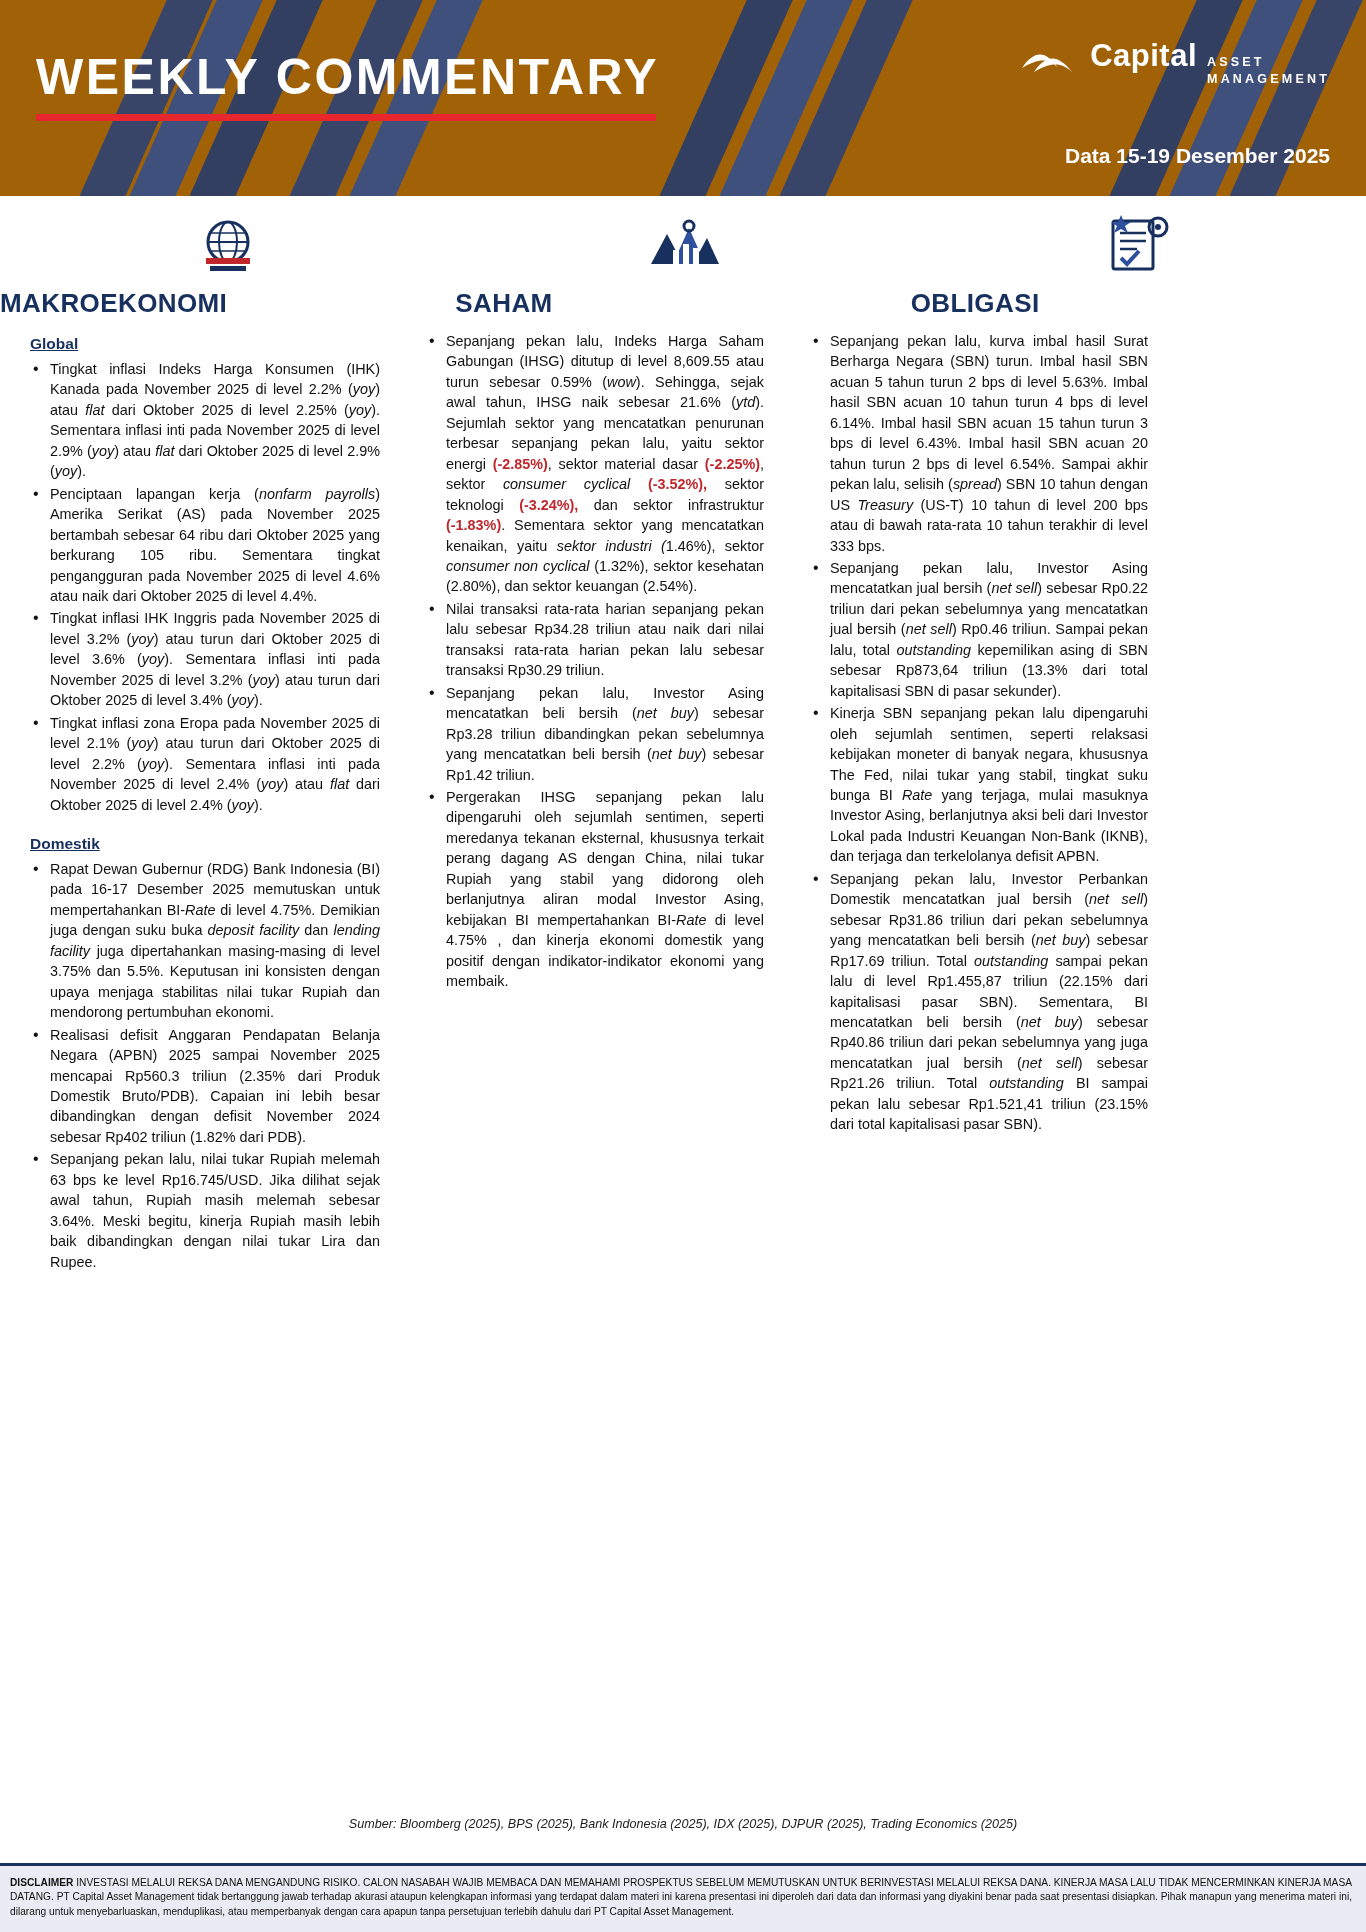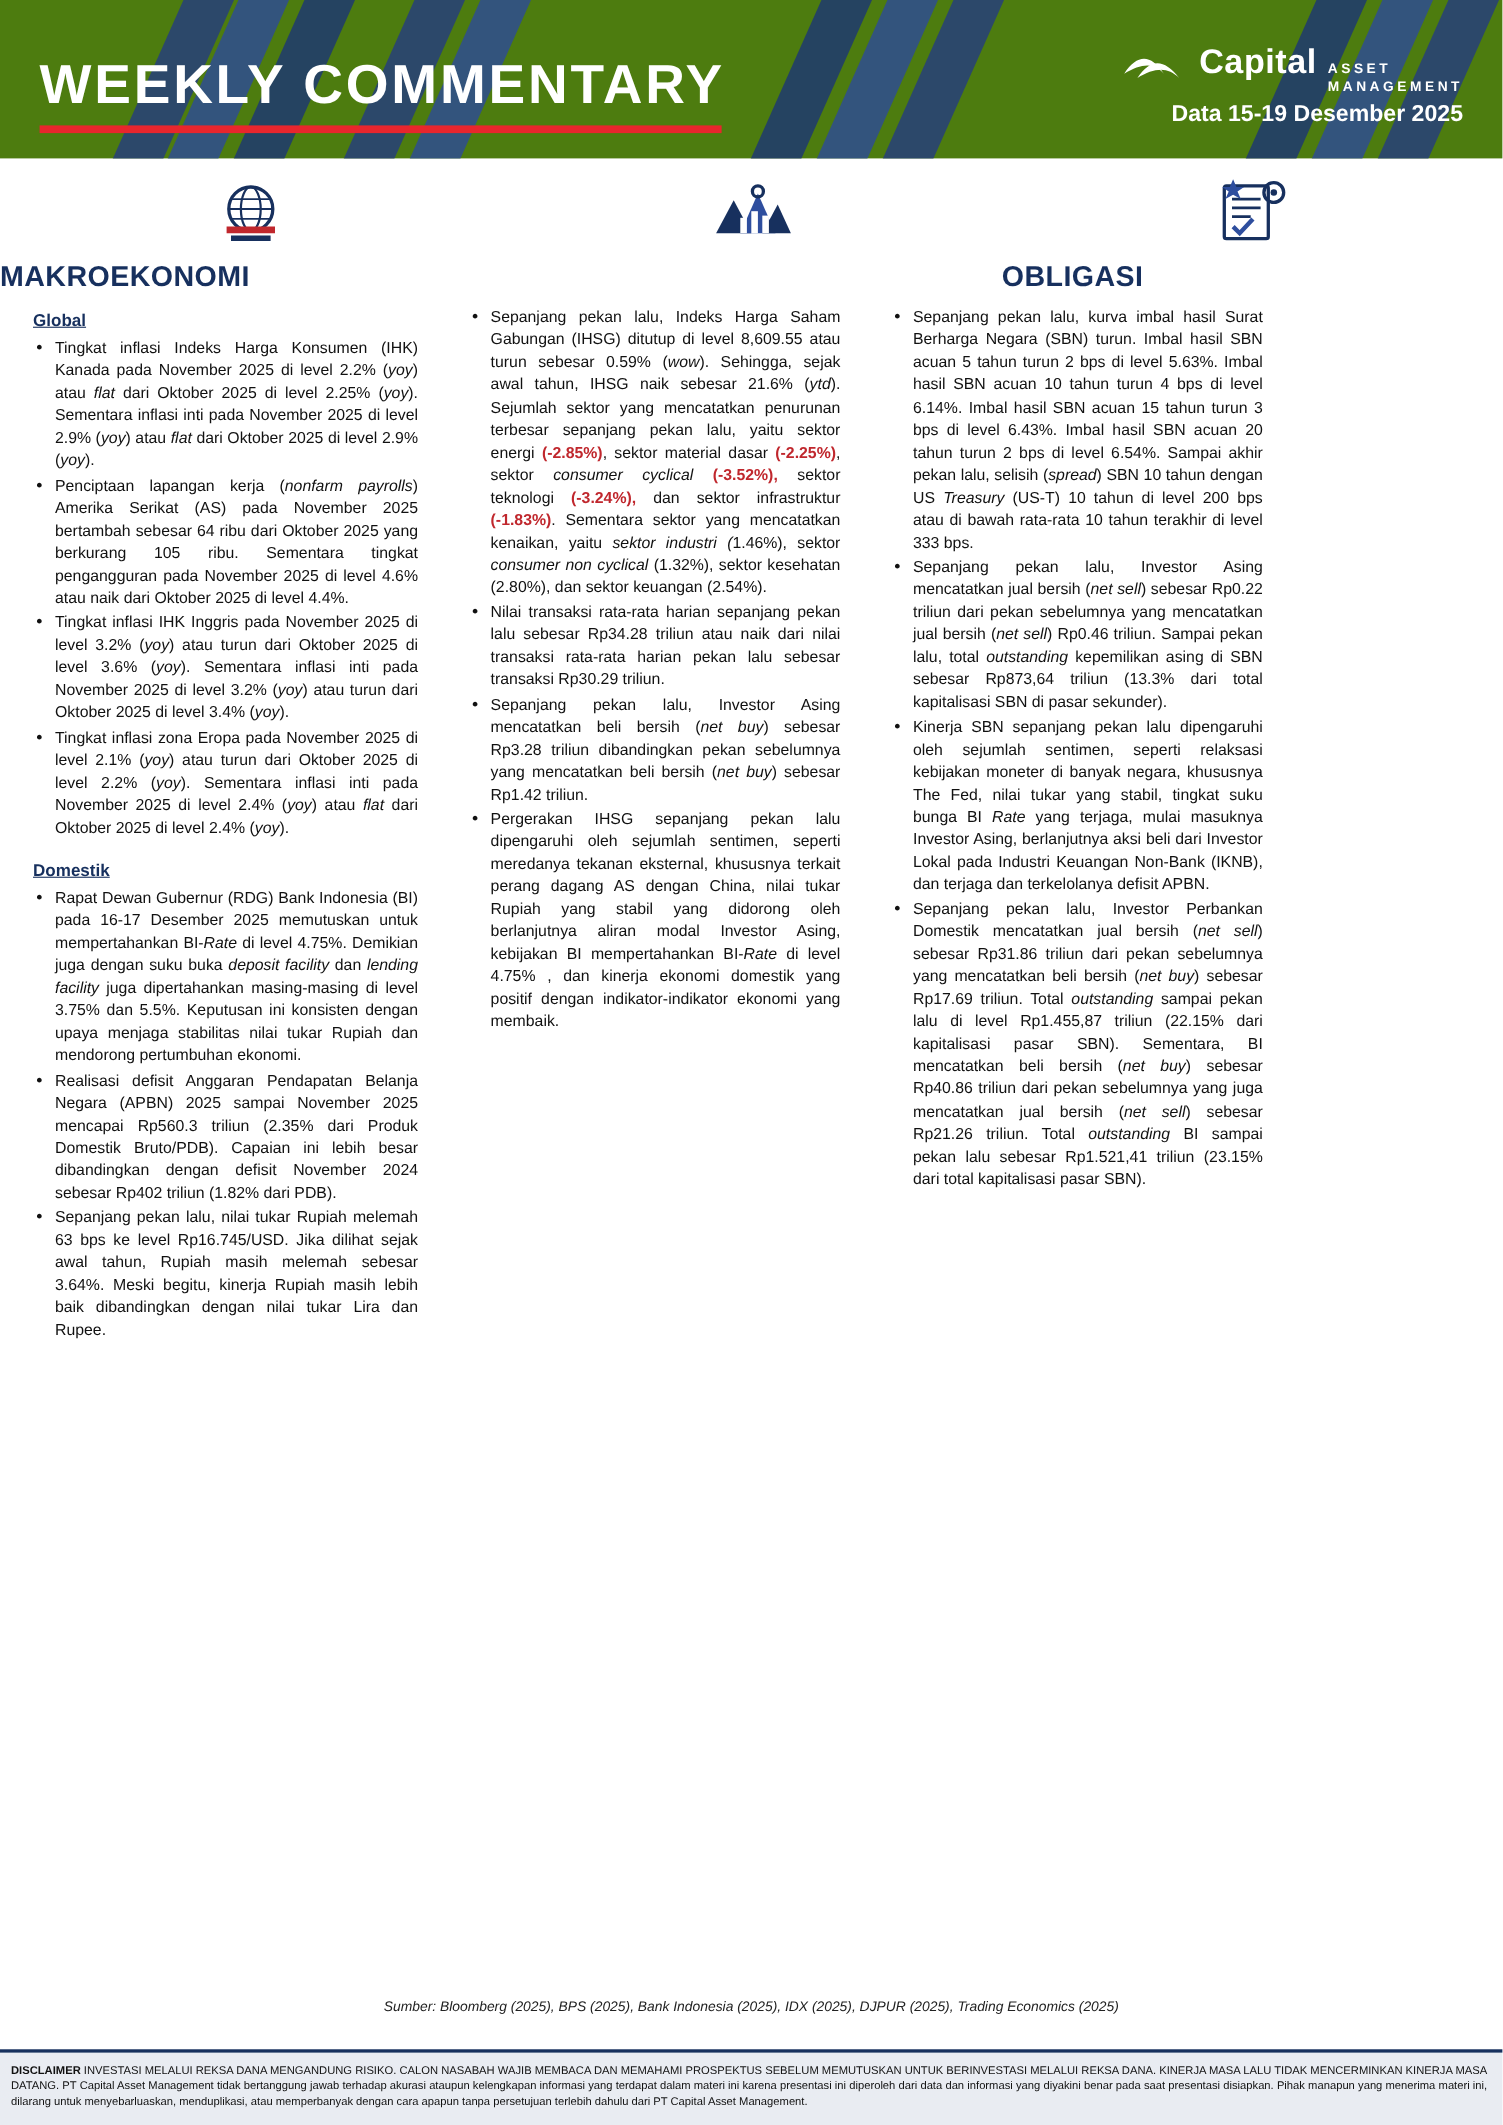--- a/index.html
+++ b/index.html
@@ -10,22 +10,22 @@
     background: #ffffff;
     font-family: "Liberation Sans", sans-serif;
     color: #1a1a1a;
     position: relative;
     overflow: hidden;
   }
 
   
   .header {
     position: relative;
-    height: 144px;
-    background: #4d7c0f;
+    height: 196px;
+    background: #a16207;
     overflow: hidden;
   }
   .header .chev {
     position: absolute;
     top: -60px;
     width: 46px;
     height: 330px;
     background: #27407a;
     transform: skewX(-24deg);
     opacity: .85;
@@ -236,20 +236,21 @@
       <svg width="76" height="64" viewBox="0 0 76 64">
         <path d="M6 50 L22 20 L38 50 Z" fill="#17305e"></path>
         <path d="M28 50 L44 14 L60 50 Z" fill="#2e4e9e"></path>
         <path d="M48 50 L62 24 L74 50 Z" fill="#17305e"></path>
         <rect x="28" y="36" width="6" height="14" fill="#ffffff"></rect>
         <rect x="38" y="30" width="6" height="20" fill="#ffffff"></rect>
         <rect x="48" y="34" width="6" height="16" fill="#ffffff"></rect>
         <circle cx="44" cy="12" r="5" fill="none" stroke="#17305e" stroke-width="3"></circle>
       </svg>
     </div>
+    <div class="sec-title">SAHAM</div>
   </div>
   <div class="sec-head">
     <div class="sec-icon">
       <svg width="70" height="66" viewBox="0 0 70 66">
         <rect x="10" y="8" width="40" height="48" rx="2" fill="#fff" stroke="#17305e" stroke-width="3"></rect>
         <line x1="17" y1="20" x2="43" y2="20" stroke="#17305e" stroke-width="2.5"></line>
         <line x1="17" y1="28" x2="43" y2="28" stroke="#17305e" stroke-width="2.5"></line>
         <line x1="17" y1="36" x2="34" y2="36" stroke="#17305e" stroke-width="2.5"></line>
         <path d="M18 45 l6 6 l12 -13" fill="none" stroke="#2e4e9e" stroke-width="4"></path>
         <polygon points="18,2 21,9 28,9 22,13 25,20 18,16 11,20 14,13 8,9 15,9" fill="#2e4e9e"></polygon>

